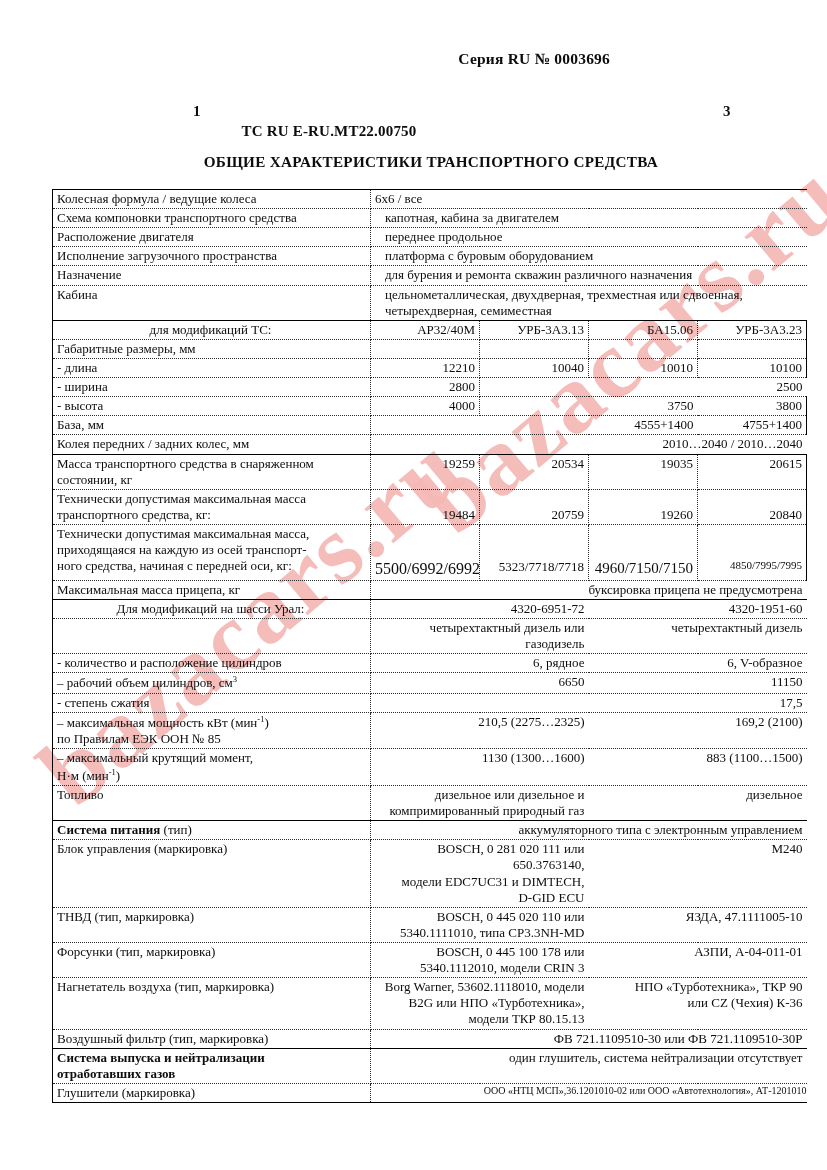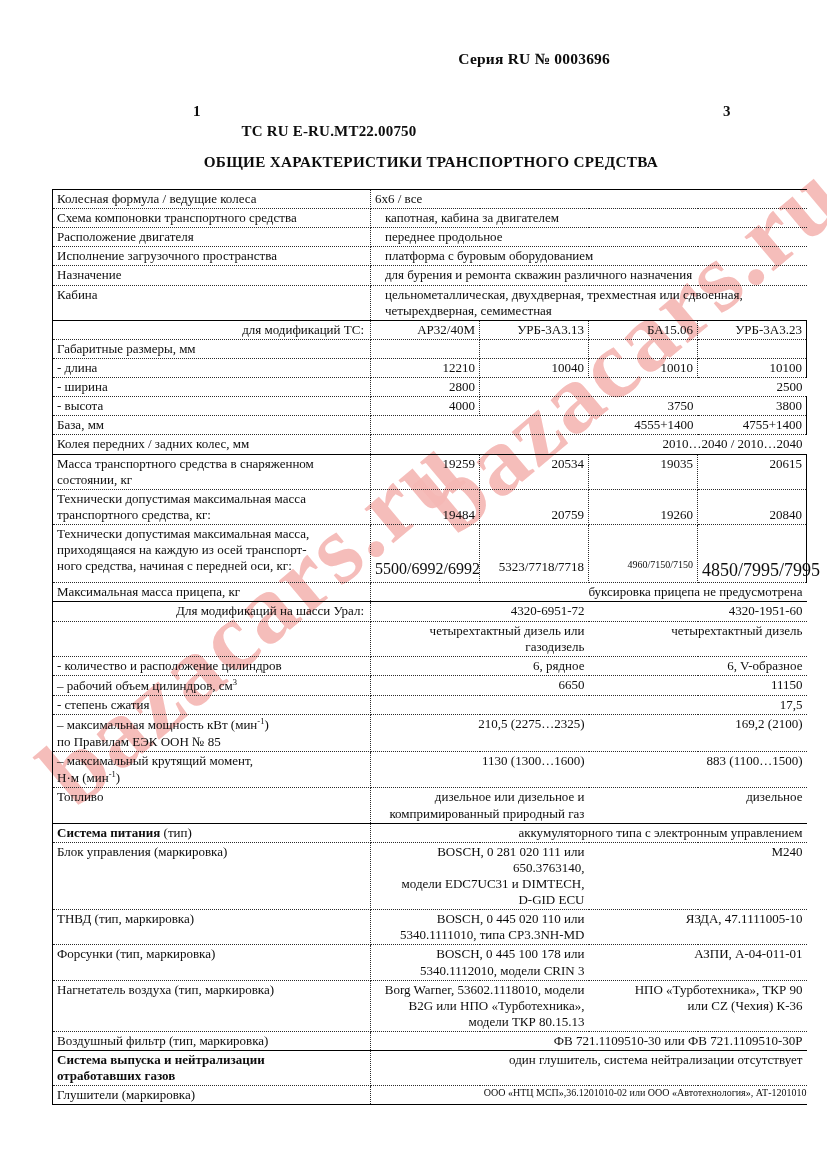--- a/index.html
+++ b/index.html
@@ -123,21 +123,21 @@
   
   .frame-top { border-top: 1px solid #000 !important; }
   .frame-bot { border-bottom: 1px solid #000 !important; }
   .solid-b  { border-bottom: 1px solid #000 !important; }
   .solid-r  { border-right: 1px solid #000 !important; }
   .no-b     { border-bottom: none !important; }
   .no-r     { border-right: none !important; }
 
   .lbl { text-align: left; }
   .ctr { text-align: right; }
-  .rgt { text-align: right; }
+  .rgt { text-align: center; }
   .bold { font-weight: bold; }
   .small-sup { font-size: 8.5px; vertical-align: super; }
 </style>
 </head>
 <body>
 
 <div id="watermark-layer">
   <div class="wm wm-a">bazacars.ru</div>
   <div class="wm wm-b">bazacars.ru</div>
 </div>
@@ -252,22 +252,22 @@
         <td class="ctr rightedge" style="padding-top:17px">20840</td>
       </tr>
       <tr>
         <td class="lbl">
           <div>Технически допустимая максимальная масса,</div>
           <div>приходящаяся на каждую из осей транспорт-</div>
           <div>ного средства, начиная с передней оси, кг:</div>
         </td>
         <td class="ctr" style="padding-top:34px;font-size:16px">5500/6992/6992</td>
         <td class="ctr" style="padding-top:34px;font-size:13px">5323/7718/7718</td>
-        <td class="ctr" style="padding-top:34px;font-size:10px">4960/7150/7150</td>
-        <td class="ctr rightedge" style="padding-top:34px;font-size:18px">4850/7995/7995</td>
+        <td class="ctr" style="padding-top:34px;font-size:15px">4960/7150/7150</td>
+        <td class="ctr rightedge" style="padding-top:34px;font-size:11px">4850/7995/7995</td>
       </tr>
       <tr>
         <td class="lbl solid-b">Максимальная масса прицепа, кг</td>
         <td class="ctr no-r solid-b rightedge" colspan="4">буксировка прицепа не предусмотрена</td>
       </tr>
 
       <tr>
         <td class="rgt" style="padding-right:6px">Для модификаций на шасси Урал:</td>
         <td class="ctr no-r solid-r" colspan="2">4320-6951-72</td>
         <td class="ctr no-r rightedge" colspan="2">4320-1951-60</td>

